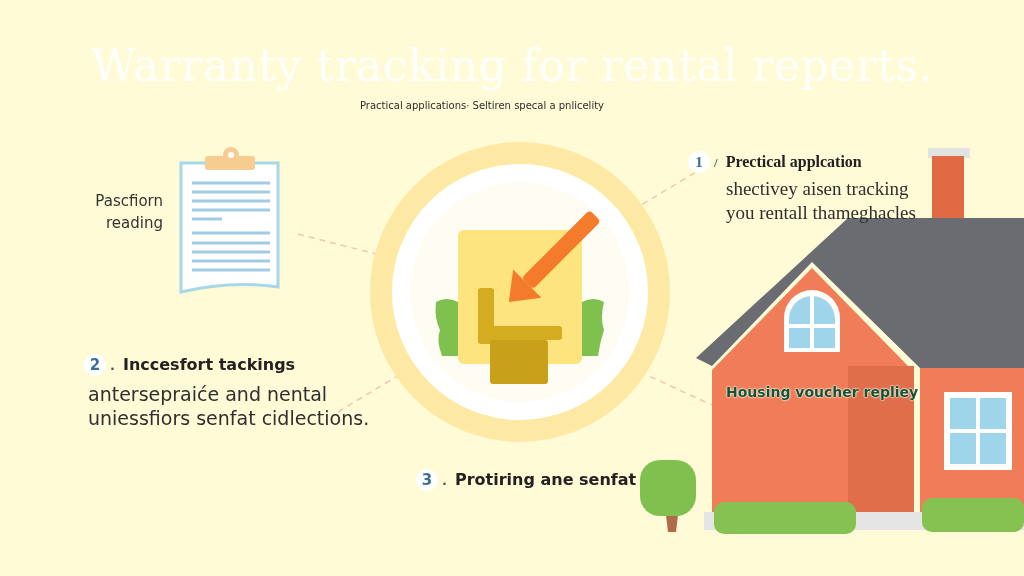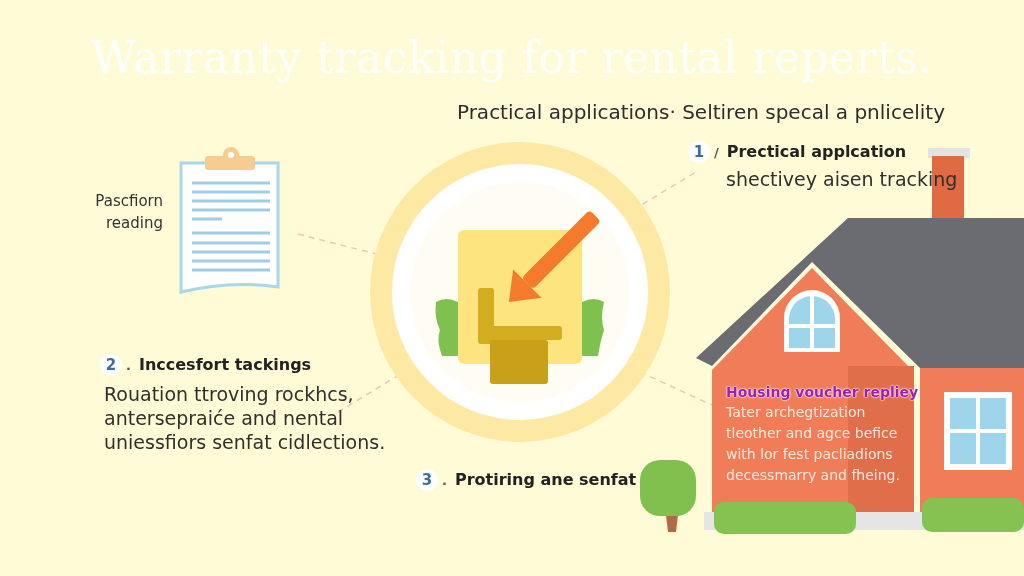--- a/index.html
+++ b/index.html
@@ -4,50 +4,50 @@
   <style>
     html, body { margin: 0; padding: 0; }
     body {
       width: 1024px; height: 576px; overflow: hidden; position: relative;
       background: #fefbd6;
       font-family: "DejaVu Sans", "Liberation Sans", sans-serif;
       color: #2a2a2a;
     }
     .abs { position: absolute; }
     .title {
-      left: 0; width: 1024px; top: 32px; text-align: center;
+      left: 0; width: 1024px; top: 40px; text-align: center;
       font-family: "DejaVu Serif", "Liberation Serif", serif;
       font-size: 44px; color: #ffffff; letter-spacing: 0.5px;
       opacity: 0.92; white-space: nowrap;
     }
     .subtitle {
-      left: 5px; width: 940px; top: 100px; text-align: right;
-      font-size: 20px; color: #2d2d2d; white-space: nowrap;
+      left: 12px; width: 940px; top: 100px; text-align: center;
+      font-size: 10px; color: #2d2d2d; white-space: nowrap;
     }
     .side-label {
       left: 87px; top: 190px; width: 76px; text-align: right;
       font-size: 15px; line-height: 22px; color: #333;
     }
     .num {
       display: inline-block; width: 22px; height: 22px; border-radius: 50%;
       background: #ffffff; color: #3a6f9a; text-align: center;
       line-height: 22px; font-size: 15px; margin-right: 4px;
     }
     .num-sep { color: #555; margin-right: 8px; font-size: 13px; }
     .sec-title { font-weight: bold; font-size: 16px; color: #222; white-space: nowrap; }
     .sec-body { font-size: 19px; line-height: 24px; color: #2f2f2f; white-space: nowrap; }
-    .sec1 { left: 688px; top: 141px; }
+    .sec1 { left: 688px; top: 151px; font-family: Liberation Serif, serif; }
     .sec1 .sec-body { margin-left: 38px; margin-top: 4px; }
-    .sec2 { left: 100px; top: 354px; }
+    .sec2 { left: 84px; top: 354px; }
     .sec2 .sec-body { margin-left: 4px; margin-top: 6px; }
     .sec3 { left: 416px; top: 469px; }
     .sec3 .sec-body { margin-left: 8px; margin-top: 10px; }
     .house-text { left: 726px; top: 384px; }
     .house-text .ht-title {
-      font-size: 14px; font-weight: bold; color: #a21caf; white-space: nowrap;
+      font-size: 14px; font-weight: bold; color: #14532d; white-space: nowrap;
       text-shadow: 0 0 2px #fff, 0 0 2px #fff, 0 0 1px #fff;
     }
     .house-text .ht-body {
       font-size: 14px; line-height: 21px; color: #fbe9df; white-space: nowrap; margin-top: 2px;
     }
     svg { position: absolute; left: 0; top: 0; }
   </style>
 </head>
 <body>
 
@@ -147,41 +147,35 @@
   <div>Pascfiorn</div>
   <div>reading</div>
 </div>
 
 <div class="abs sec1">
   <div class="sec-title">
     <span class="num">1</span><span class="num-sep">/</span><span>Prectical applcation</span>
   </div>
   <div class="sec-body">
     <div>shectivey aisen tracking</div>
+    <div>you rentall thameghacles</div>
   </div>
 </div>
 
 <div class="abs sec2">
   <div class="sec-title">
     <span class="num">2</span><span class="num-sep">.</span><span>Inccesfort tackings</span>
   </div>
   <div class="sec-body">
-    <div>Rouation ttroving rockhcs,</div>
     <div>antersepraiće and nental</div>
     <div>uniessfiors senfat cidlections.</div>
   </div>
 </div>
 
 <div class="abs sec3">
   <div class="sec-title">
     <span class="num">3</span><span class="num-sep">.</span><span>Protiring ane senfat</span>
   </div>
 </div>
 
 <div class="abs house-text">
   <div class="ht-title">Housing voucher repliey</div>
-  <div class="ht-body">
-    <div>Tater archegtization</div>
-    <div>tleother and agce befice</div>
-    <div>with lor fest pacliadions</div>
-    <div>decessmarry and fheing.</div>
-  </div>
 </div>
 
 </body></html>

